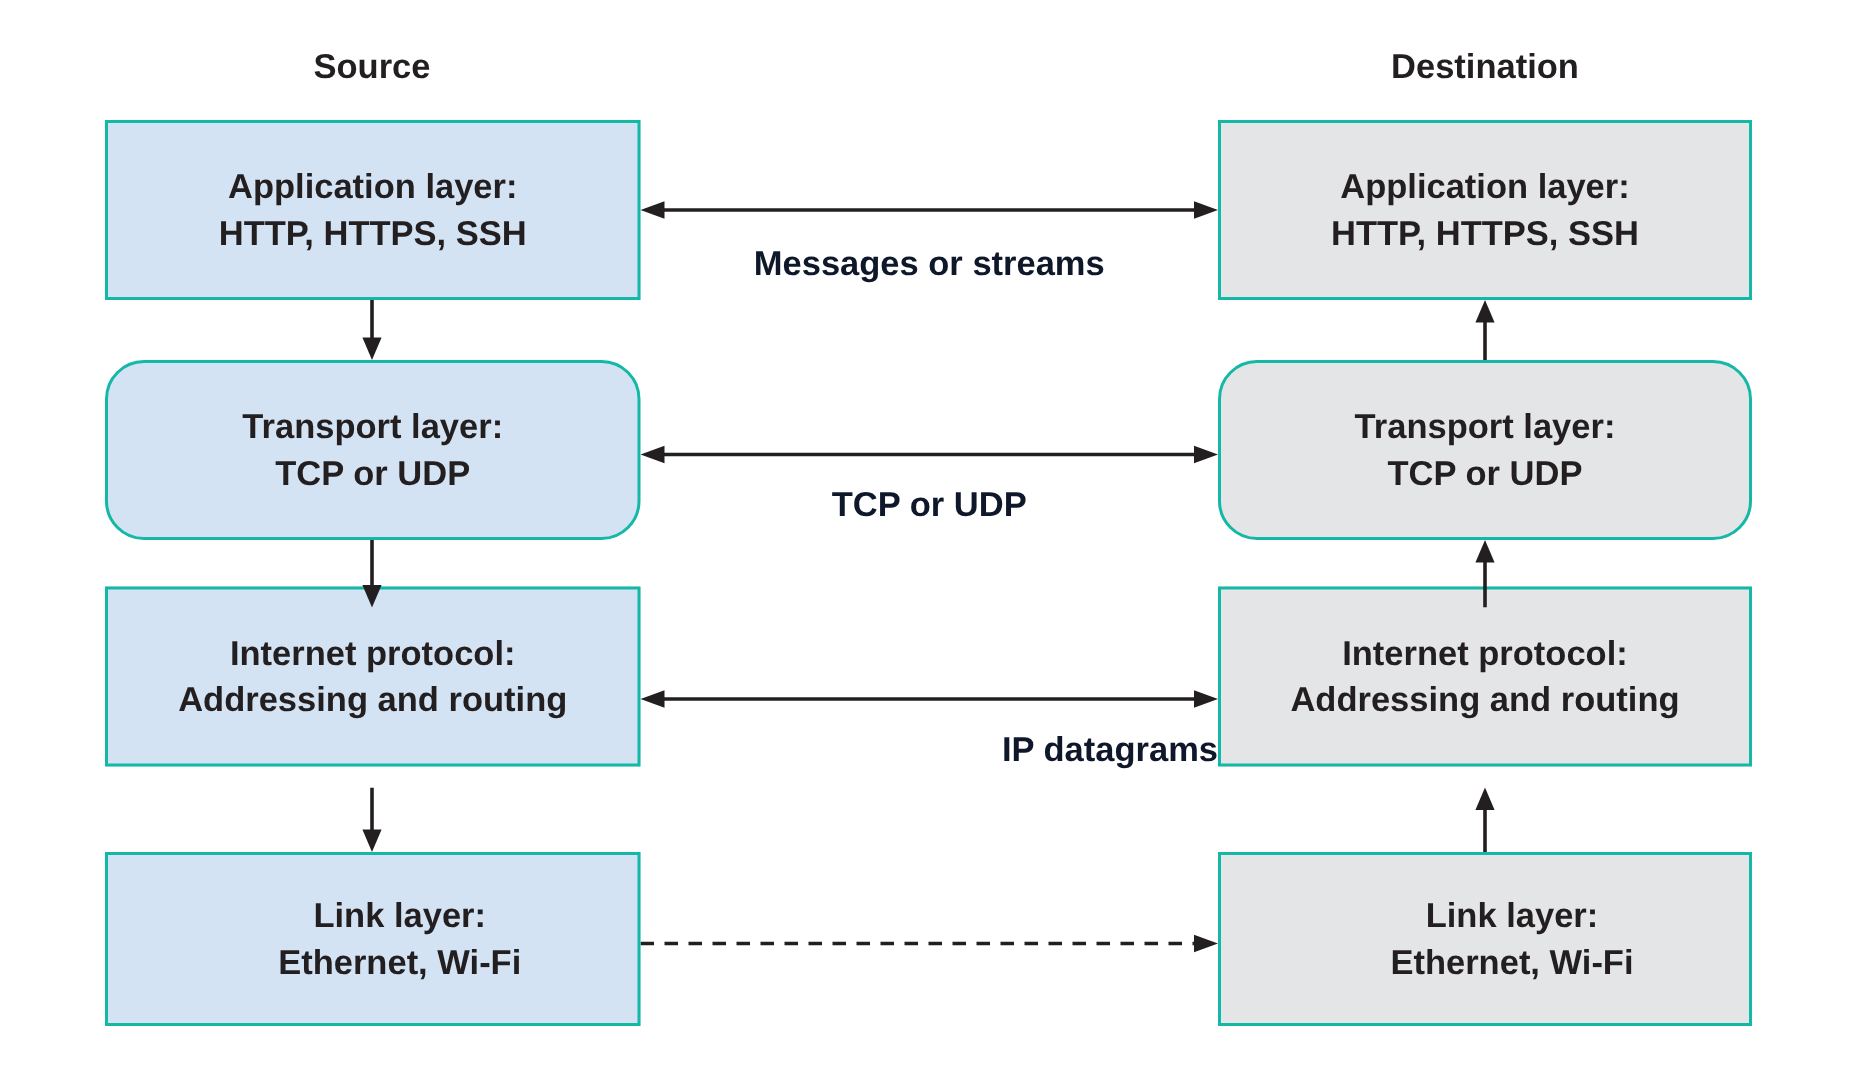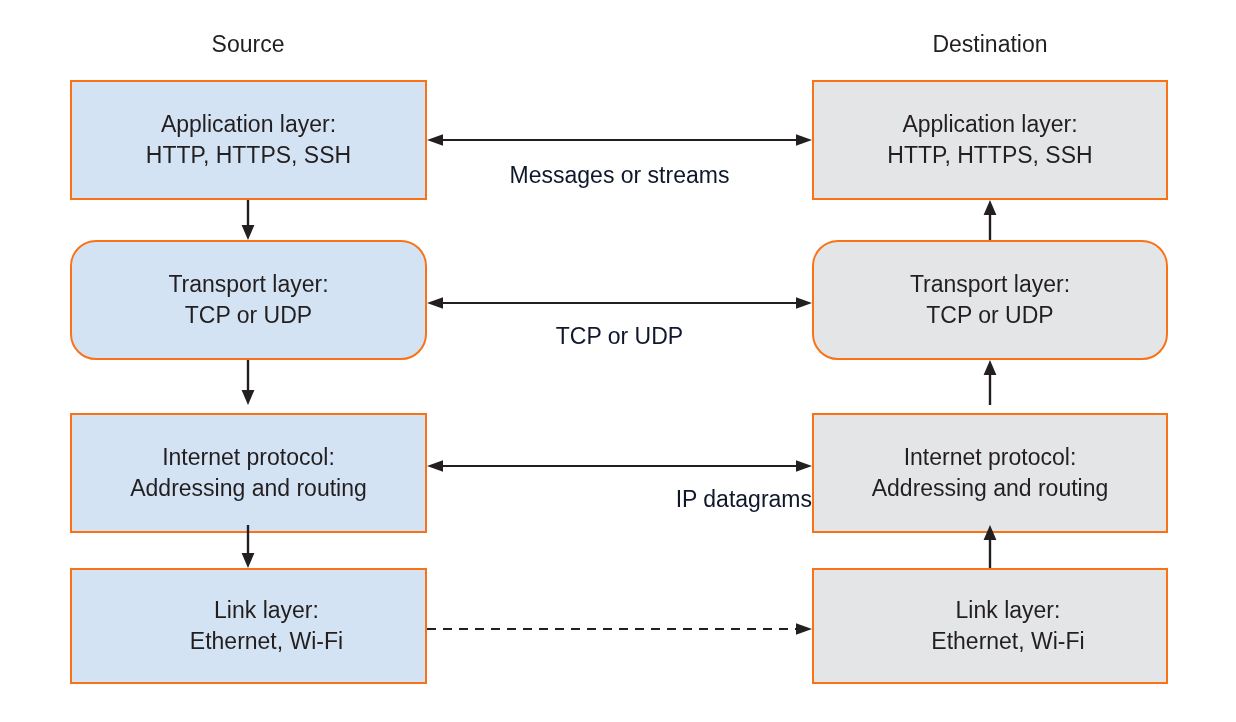--- a/index.html
+++ b/index.html
@@ -10,39 +10,40 @@
   body {
     font-family: "Liberation Sans", sans-serif;
     color: #1a1a22;
   }
   #diagram {
     position: relative;
     width: 1236px;
     height: 722px;
     background: #ffffff;
     overflow: hidden;
+    font-weight: bold;
   }
 
   
   .col-heading {
     position: absolute;
     font-size: 23px;
     line-height: 1;
     color: #231f20;
     text-align: center;
     white-space: nowrap;
   }
   #heading-source  { left: 148px;  top: 33px; width: 200px; }
   #heading-dest    { left: 890px;  top: 33px; width: 200px; }
 
   
   .layer-box {
     position: absolute;
     box-sizing: border-box;
-    border: 2px solid #f97316;
+    border: 2px solid #14b8a6;
     display: flex;
     flex-direction: column;
     align-items: center;
     justify-content: center;
     text-align: center;
   }
   .layer-box .line {
     font-size: 23px;
     line-height: 31px;
     color: #231f20;
@@ -51,21 +52,21 @@
   .src-box  { background: #d3e3f3; }
   .dst-box  { background: #e4e5e7; }
 
   
   .col-src { left: 70px;  width: 357px; }
   .col-dst { left: 812px; width: 356px; }
 
   
   .row-app   { top: 80px;  height: 120px; }
   .row-tran  { top: 240px; height: 120px; border-radius: 26px; }
-  .row-inet  { top: 413px; height: 120px; }
+  .row-inet  { top: 391px; height: 120px; }
   .row-link  { top: 568px; height: 116px; padding-left: 36px; }
 
   
   .v-arrow {
     position: absolute;
     width: 22px;
   }
   .v-arrow svg { display: block; }
   .va-src { left: 237px; }
   .va-dst { left: 979px; }

